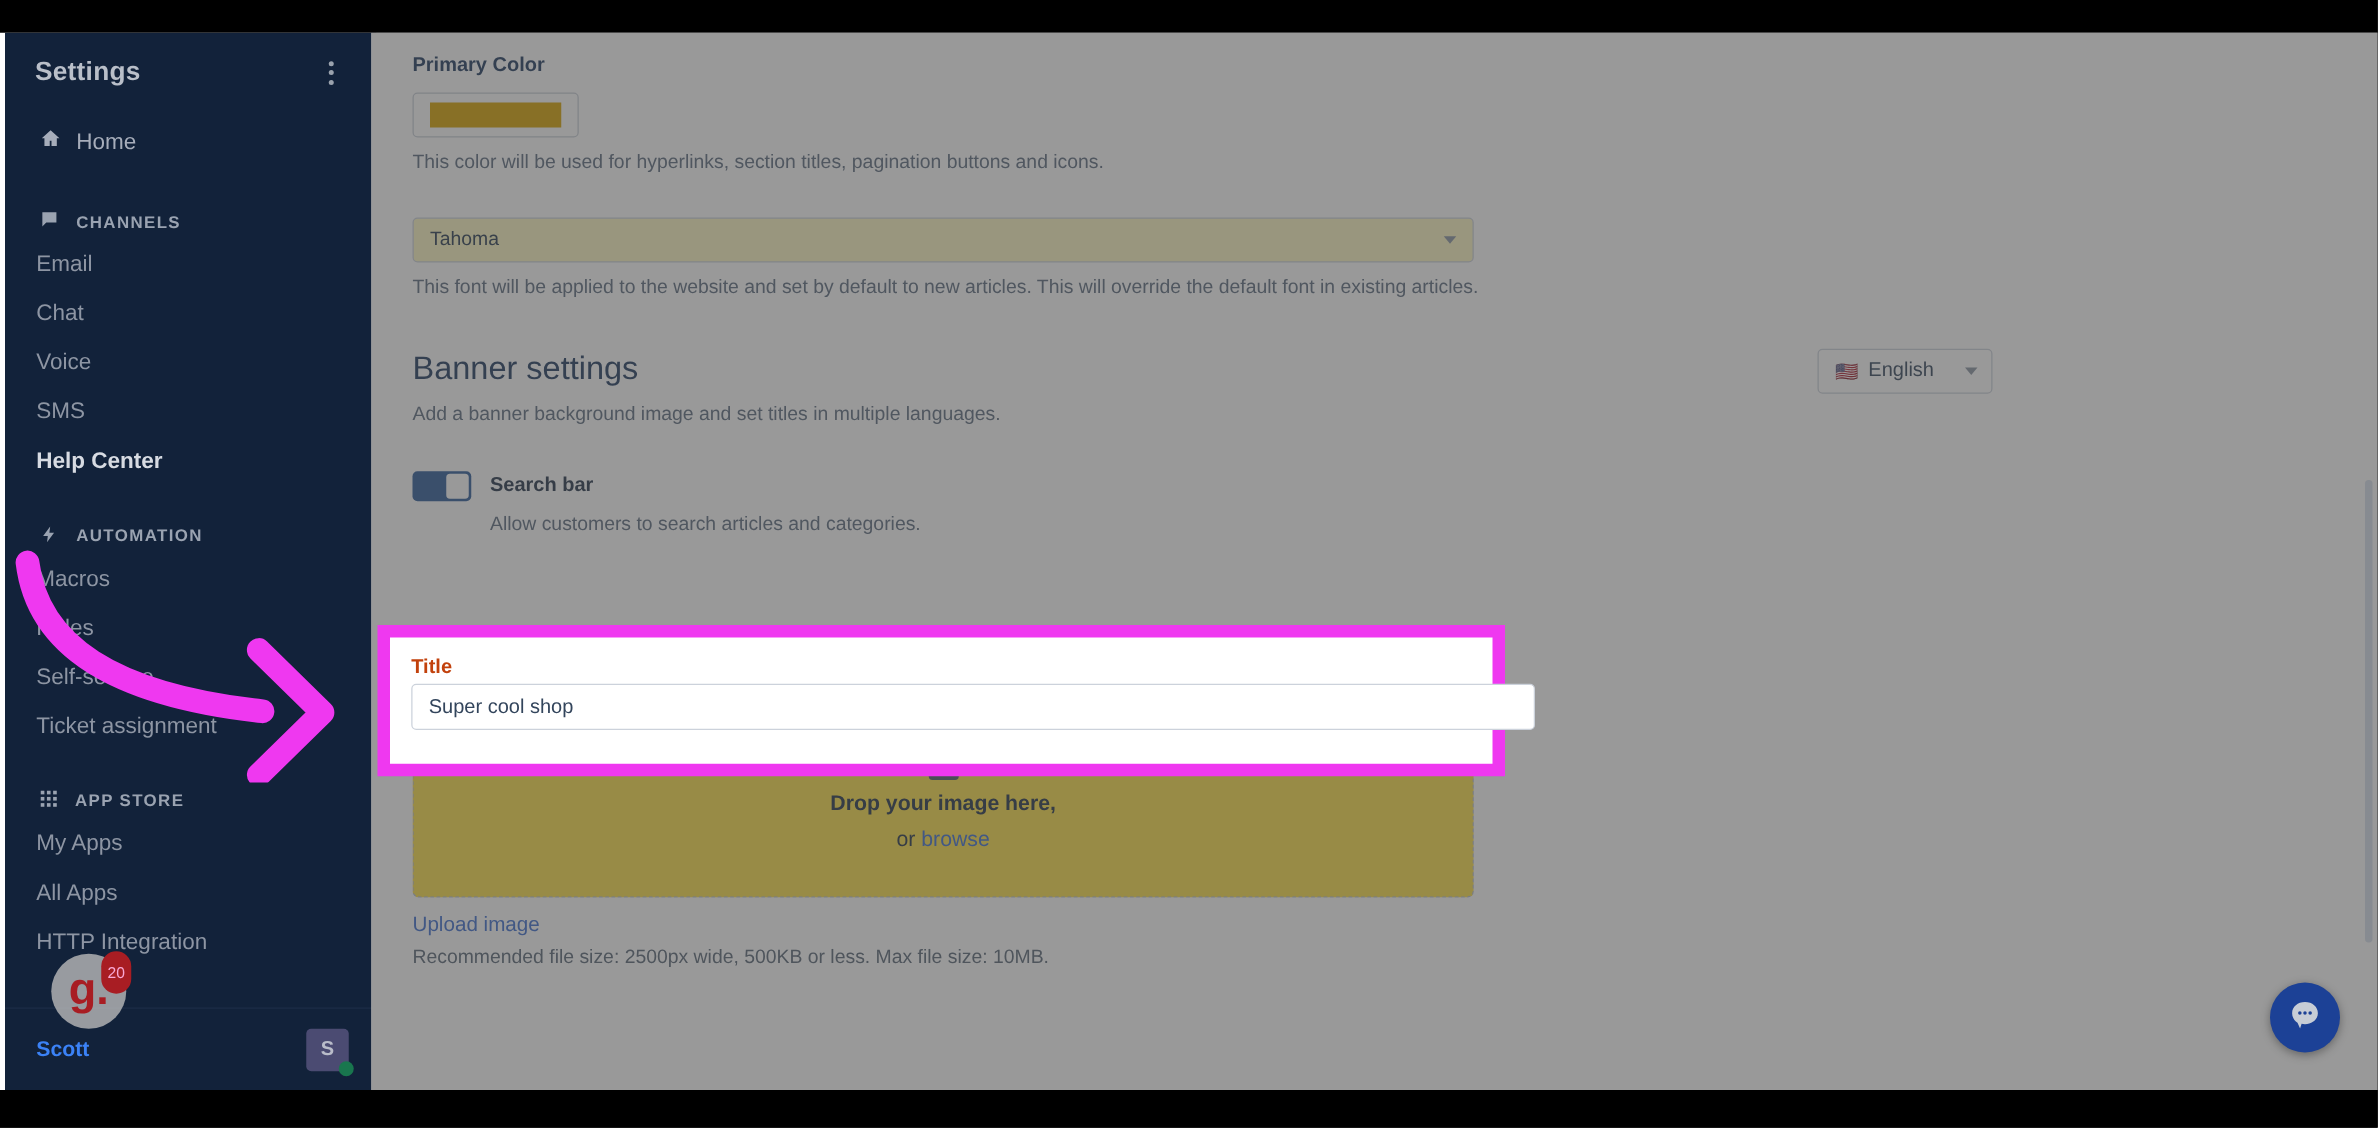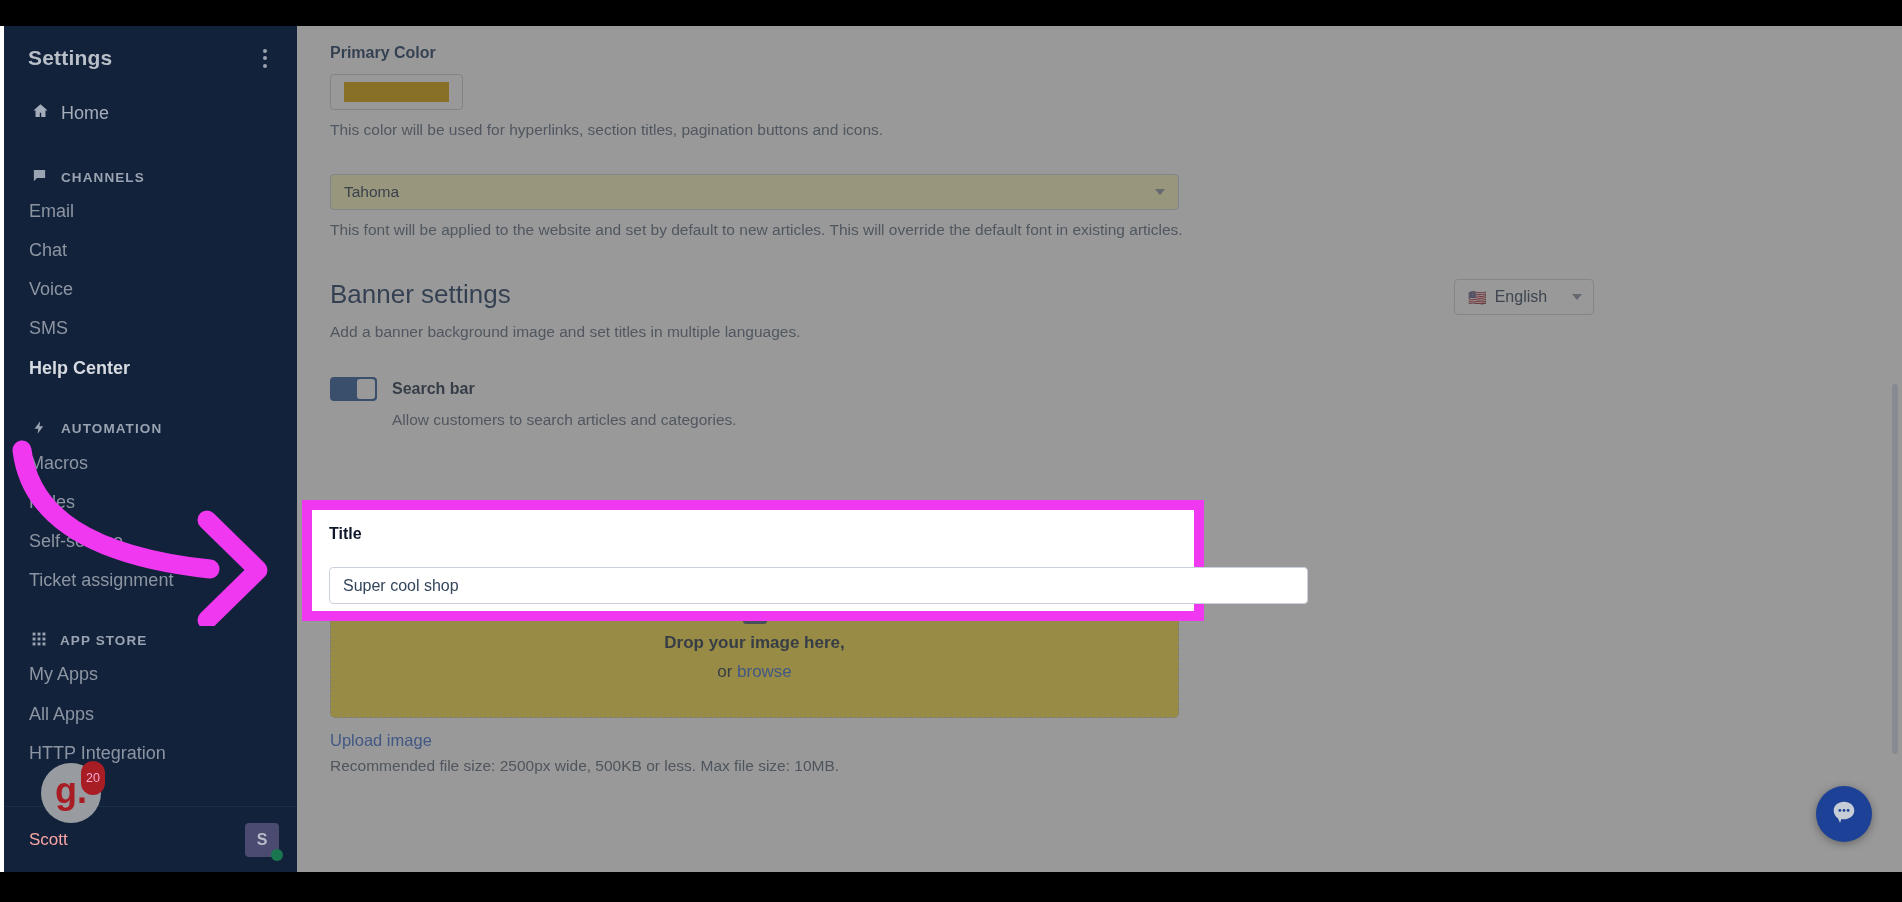--- a/index.html
+++ b/index.html
@@ -42,21 +42,21 @@
   }
   .sb-item { padding: 5px 24px 5px 25px; font-size: 18px; color: #8d95a3; cursor: pointer; line-height: 1.62; }
   .sb-item.active { color: #d7dbe2; font-weight: bold; }
 
   .sb-footer {
     position: absolute; left: 0; bottom: 0; width: 297px; height: 66px;
     border-top: 1px solid #1d2d47;
     display: flex; align-items: center; justify-content: space-between;
     padding: 0 22px 0 25px;
   }
-  .sb-user { font-size: 17px; font-weight: normal; color: #fca5a5; }
+  .sb-user { font-size: 17px; font-weight: bold; color: #3b82f6; }
   .avatar-wrap { position: relative; width: 34px; height: 34px; }
   .avatar {
     width: 34px; height: 34px; border-radius: 4px; background: #4b4b72;
     display: flex; align-items: center; justify-content: center;
     color: #b9bcc9; font-size: 16px; font-weight: bold;
   }
   .presence { position: absolute; right: -4px; bottom: -4px; width: 12px; height: 12px;
               border-radius: 50%; background: #19764e; }
 
   
@@ -158,23 +158,23 @@
   }
 
   
   .highlight-box {
     position: absolute; left: 302px; top: 474px; width: 902px; height: 121px;
     background: #ef38f0; z-index: 45; padding: 10px;
   }
   .highlight-inner {
     width: 100%; height: 100%; background: #fff; padding: 15px 17px 0 17px;
   }
-  .hl-label { font-size: 16px; font-weight: bold; color: #0f172a; }
+  .hl-label { font-size: 16px; font-weight: bold; color: #c2410c; }
   .hl-input {
-    margin-top: 24px; width: 979px; height: 37px; border: 1px solid #ccd2db; border-radius: 4px;
+    margin-top: 4px; width: 899px; height: 37px; border: 1px solid #ccd2db; border-radius: 4px;
     display: flex; align-items: center; padding: 0 13px; font-size: 16px; color: #33455c; background: #fff;
   }
 
   
   .arrow { position: absolute; left: 0; top: 400px; width: 300px; height: 200px; z-index: 50; }
 </style>
 </head>
 <body>
 
 <div id="screen">

